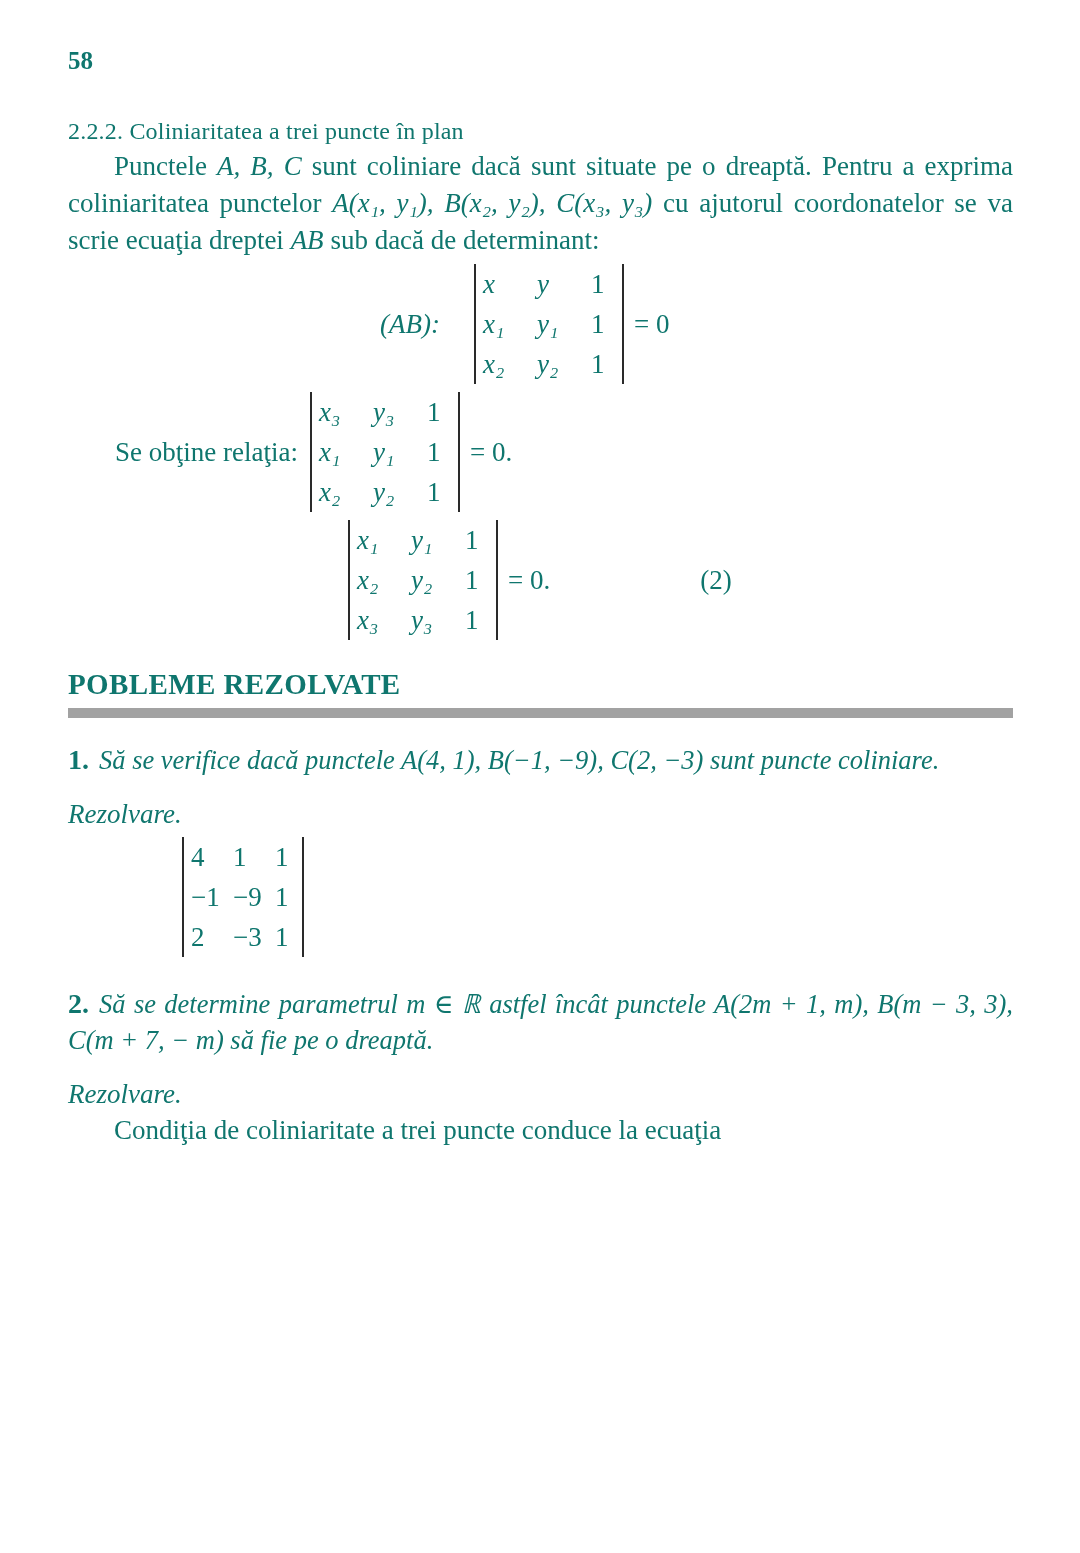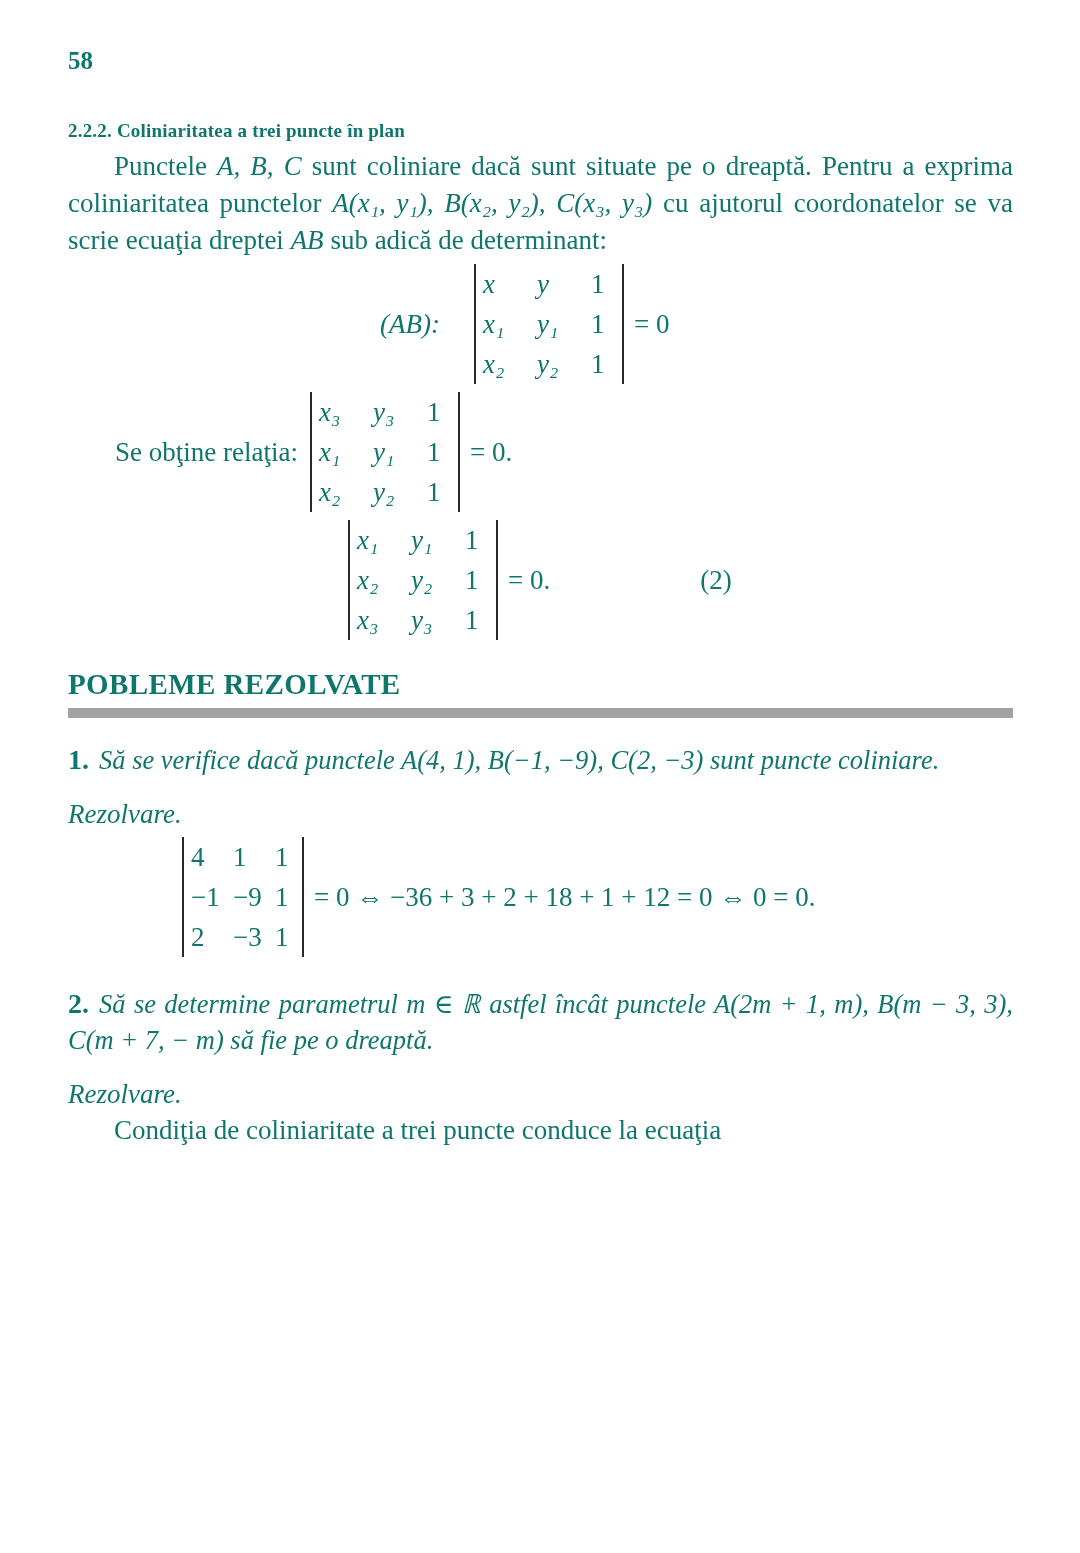--- a/index.html
+++ b/index.html
@@ -1,21 +1,21 @@
 <!DOCTYPE html>
 <html><head>
 <meta charset="utf-8">
 <style>
   *{box-sizing:border-box;}
   html,body{margin:0;padding:0;background:#e8e8e8;}
   .canvas{width:1080px;height:1553px;background:#ffffff;overflow:hidden;
           font-family:"Liberation Serif","DejaVu Serif",serif;color:#0f766e;}
   .inner{padding:46px 67px 0 68px;}
   .pageno{font-weight:bold;font-size:25px;line-height:30px;}
-  h1.sec{font-size:19px;line-height:34px;font-weight:bold;margin:38px 0 0 0;letter-spacing:.2px;}
+  h1.sec{font-size:24px;line-height:34px;font-weight:normal;margin:38px 0 0 0;letter-spacing:.2px;}
   .para{font-size:27px;line-height:37px;text-align:justify;margin:0;}
   .ind{text-indent:46px;}
   .m{font-style:italic;}
   .it{font-style:italic;}
   .eqrow{display:flex;align-items:center;font-size:27px;}
   .det{display:flex;align-items:stretch;padding:3px 0;}
   .bar{width:2px;background:#2a2a2a;}
   .rows{display:flex;flex-direction:column;padding:0 7px;}
   .r{display:flex;height:40px;align-items:center;}
   .c{display:inline-block;width:54px;font-style:italic;}
@@ -35,21 +35,21 @@
 <body>
 
 <div class="canvas">
   <div class="inner">
 
     <div class="pageno">58</div>
 
     <h1 class="sec">2.2.2. Coliniaritatea a trei puncte în plan</h1>
 
 
-    <p class="para ind"><span>Punctele </span><span class="m">A, B, C</span><span> sunt coliniare dacă sunt situate pe o dreaptă. Pentru a exprima coliniaritatea punctelor </span><span class="m">A(x₁, y₁), B(x₂, y₂), C(x₃, y₃)</span><span> cu ajutorul coordonatelor se va scrie ecuaţia dreptei </span><span class="m">AB</span><span> sub adică de determinant:</span></p>
+    <p class="para ind"><span>Punctele </span><span class="m">A, B, C</span><span> sunt coliniare dacă sunt situate pe o dreaptă. Pentru a exprima coliniaritatea punctelor </span><span class="m">A(x₁, y₁), B(x₂, y₂), C(x₃, y₃)</span><span> cu ajutorul coordonatelor se va scrie ecuaţia dreptei </span><span class="m">AB</span><span> sub dacă de determinant:</span></p>
 
     <div class="eqrow" style="margin-left:312px;margin-top:2px;">
       <span class="eqlabel m" style="margin-right:34px;text-align:right;">(AB):</span>
       <div class="det">
         <span class="bar"></span>
         <div class="rows">
           <div class="r">
               <span class="c">x</span>
               <span class="c">y</span>
               <span class="c up">1</span>
@@ -147,21 +147,20 @@
               <span class="c up">1</span>
             </div>
           <div class="r">
               <span class="c">2</span>
               <span class="c">−3</span>
               <span class="c up">1</span>
             </div>
         </div>
         <span class="bar"></span>
       </div>
-      <span class="rhs">= 0 ⇔ −36 + 3 + 2 + 18 + 1 + 12 = 0 ⇔ 0 = 0.</span>
     </div>
 
 
     <p class="prob" style="margin-top:26px;"><span class="pnum">2.</span><span class="it">Să se determine parametrul m ∈ ℝ astfel încât punctele A(2m + 1, m), B(m − 3, 3), C(m + 7, − m) să fie pe o dreaptă.</span></p>
 
     <p class="rez" style="margin-top:18px;">Rezolvare.</p>
 
     <p class="para ind">Condiţia de coliniaritate a trei puncte conduce la ecuaţia</p>
 
   </div>

